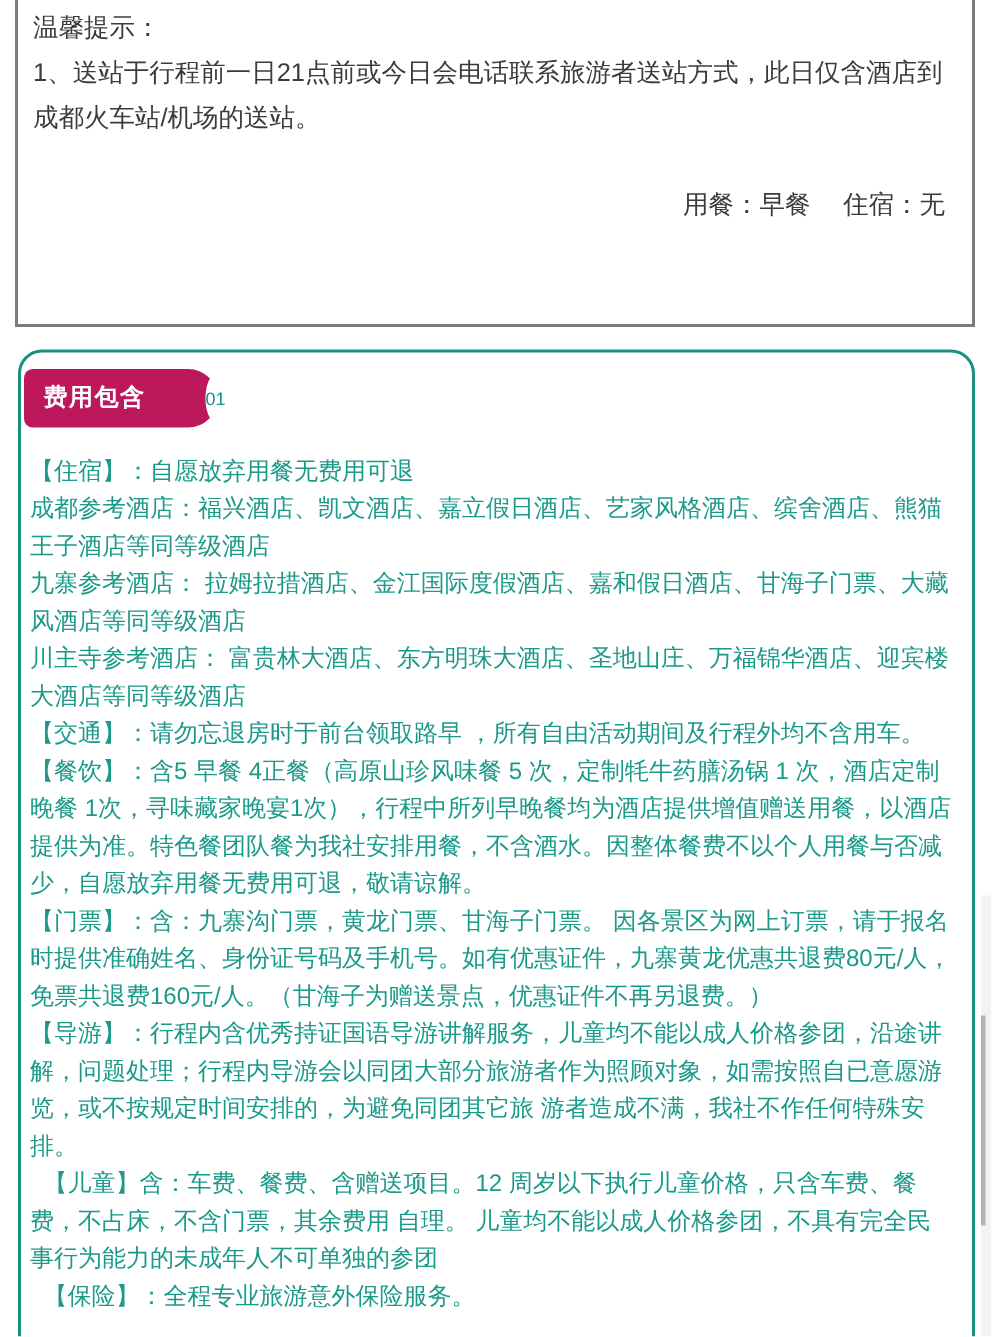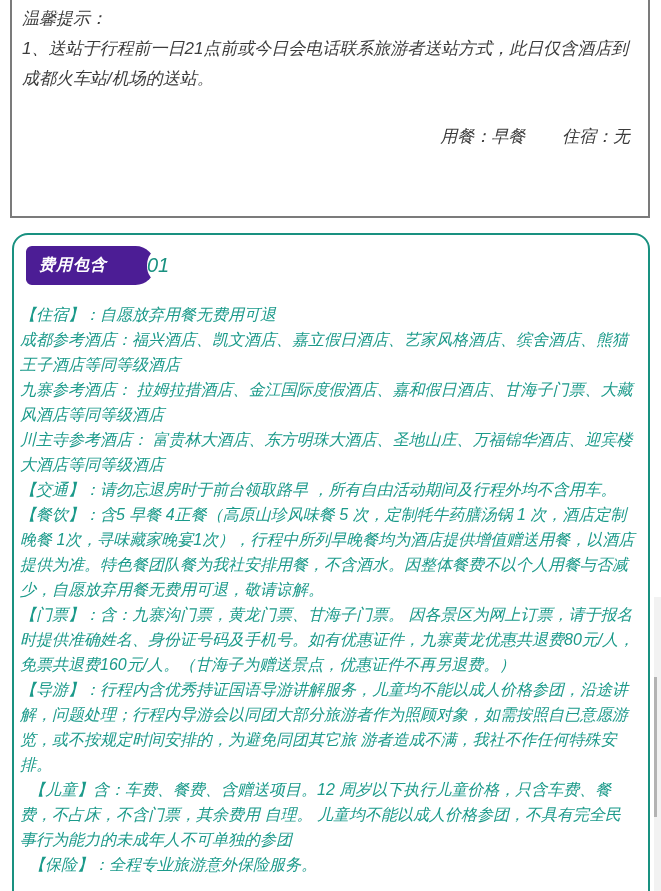--- a/index.html
+++ b/index.html
@@ -7,21 +7,20 @@
     padding: 0;
     background: #ffffff;
     font-family: "Liberation Sans", "DejaVu Sans", sans-serif;
   }
   #page {
     position: relative;
     width: 661px;
     height: 891px;
     overflow: hidden;
     background: #ffffff;
-    font-style: italic;
   }
 
   
   .notice-box {
     position: absolute;
     left: 10px;
     top: -12px;
     width: 640px;
     height: 230px;
     box-sizing: border-box;
@@ -38,63 +37,63 @@
   }
   .meal-line {
     margin-top: 28px;
     text-align: right;
     padding-right: 8px;
     font-size: 17px;
     line-height: 30px;
     color: #3b3b3b;
   }
   .meal-line .lodging {
-    margin-left: 32px;
+    margin-left: 17px;
   }
 
   
   .fee-box {
     position: absolute;
     left: 12px;
     top: 233px;
     width: 638px;
     height: 700px;
     box-sizing: border-box;
     border: 2px solid #199180;
     border-radius: 16px;
     background: #ffffff;
   }
   .fee-badge {
     position: absolute;
-    left: 12px;
+    left: 2px;
     top: 11px;
     width: 112px;
     height: 39px;
-    background: #4c1d95;
+    background: #be185d;
     border-radius: 6px 20px 20px 6px;
     display: flex;
     align-items: center;
     justify-content: space-between;
     padding: 0 4px 0 13px;
     box-sizing: content-box;
   }
   .fee-badge-label {
     color: #ffffff;
     font-size: 16px;
     font-weight: bold;
     letter-spacing: 1px;
     white-space: nowrap;
   }
   .fee-badge-num {
     width: 31px;
     height: 31px;
     background: #ffffff;
     border-radius: 50%;
     color: #199180;
-    font-size: 20px;
+    font-size: 12px;
     display: flex;
     align-items: center;
     justify-content: center;
     margin-left: 40px;
   }
   .fee-content {
     padding: 67px 13px 0 6px;
     box-sizing: border-box;
   }
   .fee-content p {

